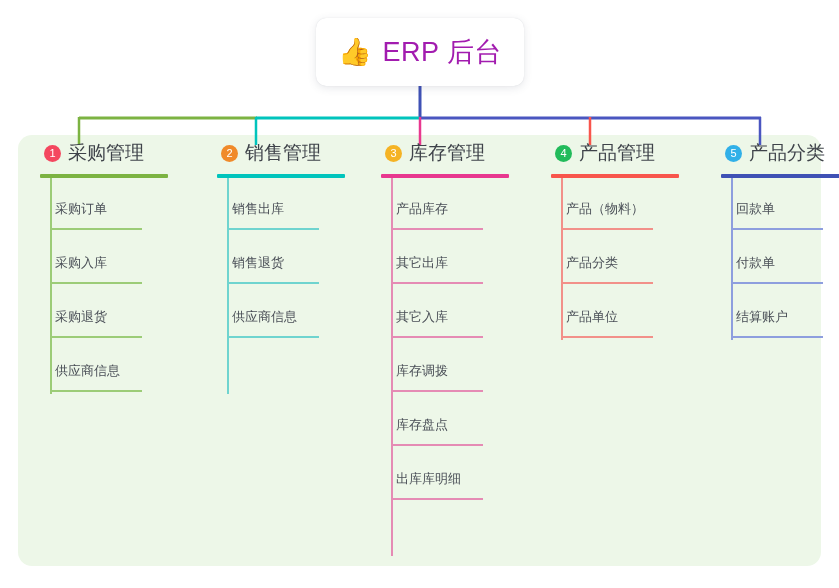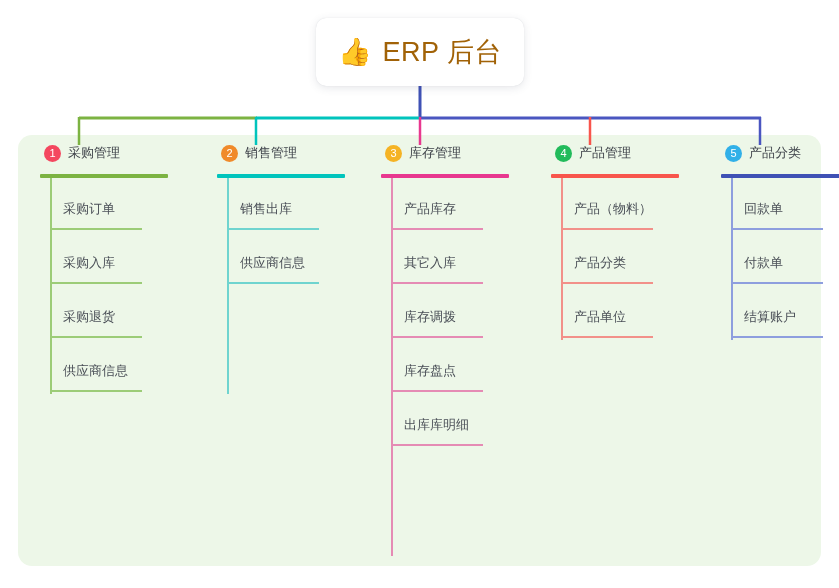--- a/index.html
+++ b/index.html
@@ -37,21 +37,21 @@
     gap: 11px;
     z-index: 6;
   }
   .root-emoji {
     font-size: 27px;
     line-height: 1;
     color: #f5b83d;
   }
   .root-title {
     font-size: 27px;
-    color: #a16207;
+    color: #a21caf;
     letter-spacing: 0.5px;
     white-space: nowrap;
   }
 
   
   #connectors {
     position: absolute;
     left: 0;
     top: 0;
     width: 839px;
@@ -99,21 +99,21 @@
     height: 17px;
     border-radius: 50%;
     color: #ffffff;
     font-size: 11px;
     line-height: 17px;
     text-align: center;
     flex: none;
     font-weight: normal;
   }
   .col-head-label {
-    font-size: 13px;
+    font-size: 19px;
     color: #3f434a;
     white-space: nowrap;
   }
   .head-rule {
     position: absolute;
     left: 13px;
     top: 39px;
     height: 4px;
     width: 128px;
     border-radius: 1px;
@@ -131,21 +131,21 @@
     top: 0;
     width: 2px;
   }
   .child {
     position: relative;
     height: 54px;
     width: 164px;
   }
   .child-label {
     position: absolute;
-    left: 36px;
+    left: 28px;
     top: 22px;
     font-size: 13px;
     color: #4a4f57;
     white-space: nowrap;
   }
   .child-rule {
     position: absolute;
     left: 23px;
     top: 50px;
     height: 2px;
@@ -212,38 +212,46 @@
           <span class="col-head-label">销售管理</span>
         </div>
         <div class="head-rule" style="background: rgb(0, 196, 188);"></div>
         <div class="children">
           <div class="spine" style="background: rgb(111, 212, 207); height: 216px;"></div>
           <div class="child">
             <span class="child-label">销售出库</span>
             <div class="child-rule" style="background: rgb(111, 212, 207);"></div>
           </div>
           <div class="child">
+            <span class="child-label">销售退货</span>
+            <div class="child-rule" style="background: rgb(111, 212, 207);"></div>
+          </div>
+          <div class="child">
             <span class="child-label">供应商信息</span>
             <div class="child-rule" style="background: rgb(111, 212, 207);"></div>
           </div>
         </div>
       </div>
       <div class="column" style="left: 350px;">
         <div class="col-head">
           <span class="badge" style="background: rgb(245, 179, 36);">3</span>
           <span class="col-head-label">库存管理</span>
         </div>
         <div class="head-rule" style="background: rgb(232, 56, 143);"></div>
         <div class="children">
           <div class="spine" style="background: rgb(229, 139, 180); height: 378px;"></div>
           <div class="child">
             <span class="child-label">产品库存</span>
             <div class="child-rule" style="background: rgb(229, 139, 180);"></div>
           </div>
           <div class="child">
+            <span class="child-label">其它出库</span>
+            <div class="child-rule" style="background: rgb(229, 139, 180);"></div>
+          </div>
+          <div class="child">
             <span class="child-label">其它入库</span>
             <div class="child-rule" style="background: rgb(229, 139, 180);"></div>
           </div>
           <div class="child">
             <span class="child-label">库存调拨</span>
             <div class="child-rule" style="background: rgb(229, 139, 180);"></div>
           </div>
           <div class="child">
             <span class="child-label">库存盘点</span>
             <div class="child-rule" style="background: rgb(229, 139, 180);"></div>

